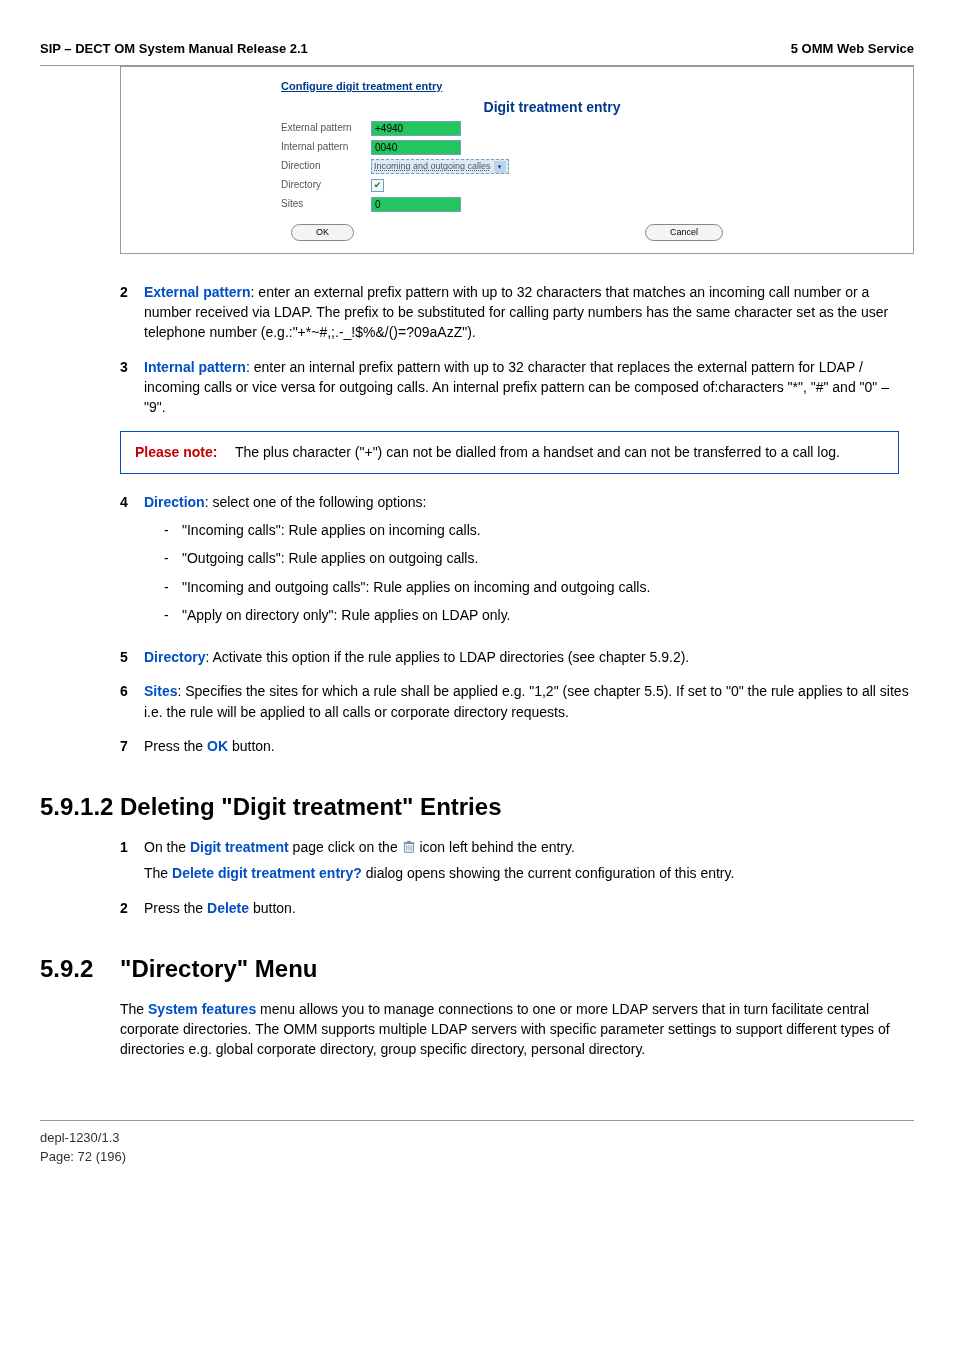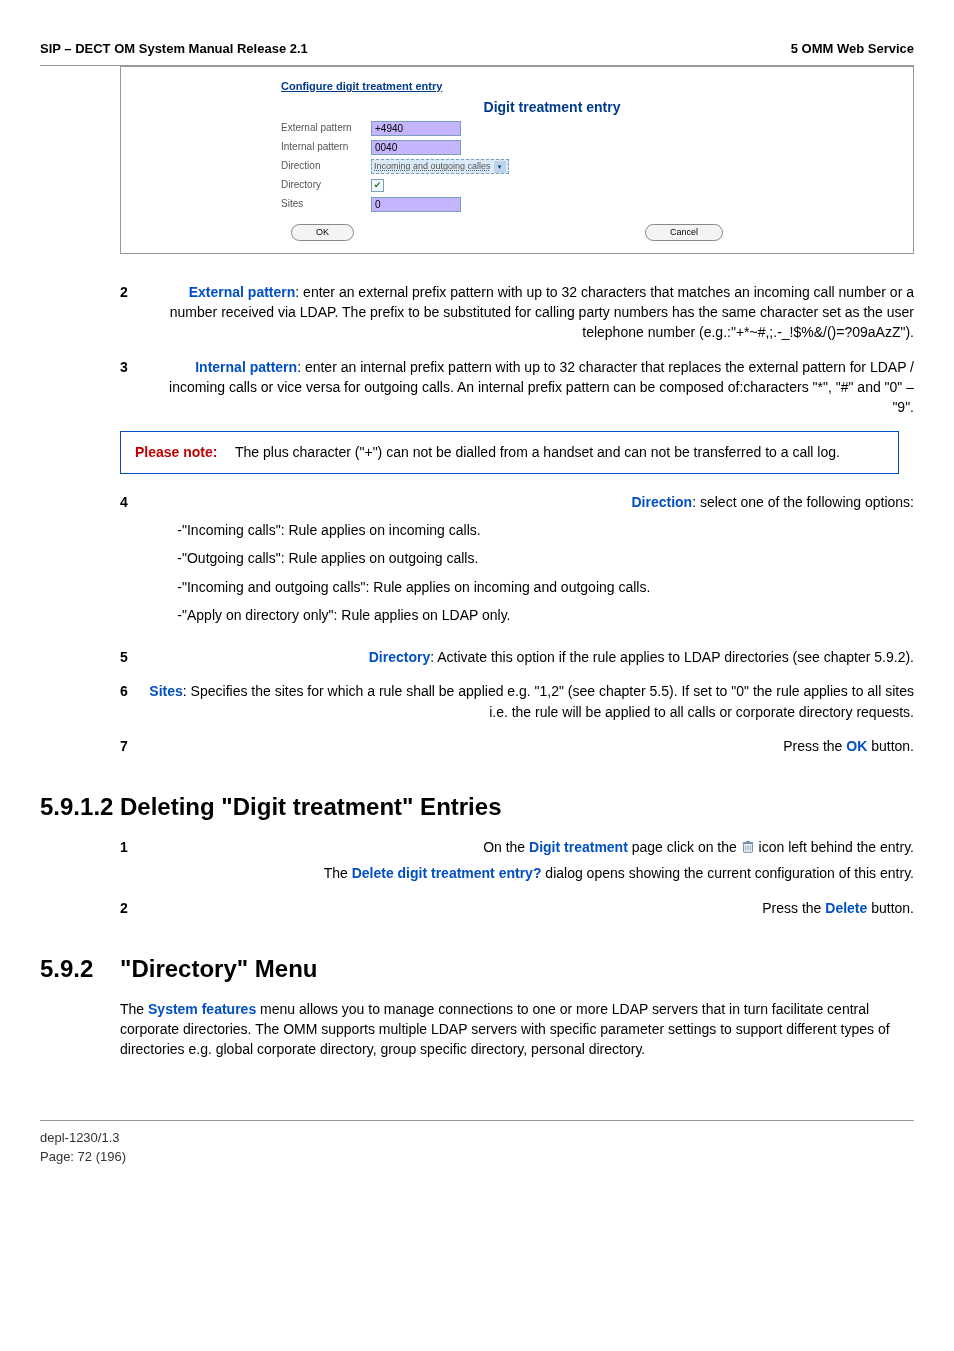--- a/index.html
+++ b/index.html
@@ -49,21 +49,21 @@
     color: #555;
     padding: 2px 0;
   }
   .form-label { width: 90px; }
   .form-input {
     font-size: 10px;
     border: 1px solid #7a9ebd;
     padding: 1px 3px;
     width: 90px;
     height: 15px;
-    background: #c4b5fd;
+    background: #22c55e;
   }
   .form-select {
     font-size: 9px;
     border: 1px solid #7a9ebd;
     border-style: dashed;
     padding: 0 2px;
     height: 15px;
     background: #daeaf7;
     display: inline-flex;
     align-items: center;
@@ -107,21 +107,21 @@
   ol.steps { list-style: none; }
   ol.steps > li {
     display: flex;
     margin-bottom: 14px;
   }
   ol.steps > li .num {
     font-weight: bold;
     width: 24px;
     flex-shrink: 0;
   }
-  ol.steps > li .body { flex: 1; text-align: right; }
+  ol.steps > li .body { flex: 1; }
   .term { color: #004fc4; font-weight: bold; }
   .sub-list { margin-top: 8px; }
   .sub-list .item {
     display:flex;
     margin-bottom: 8px;
     margin-left: 20px;
   }
   .sub-list .dash { width: 18px; flex-shrink:0; }
 
   .note-box {

